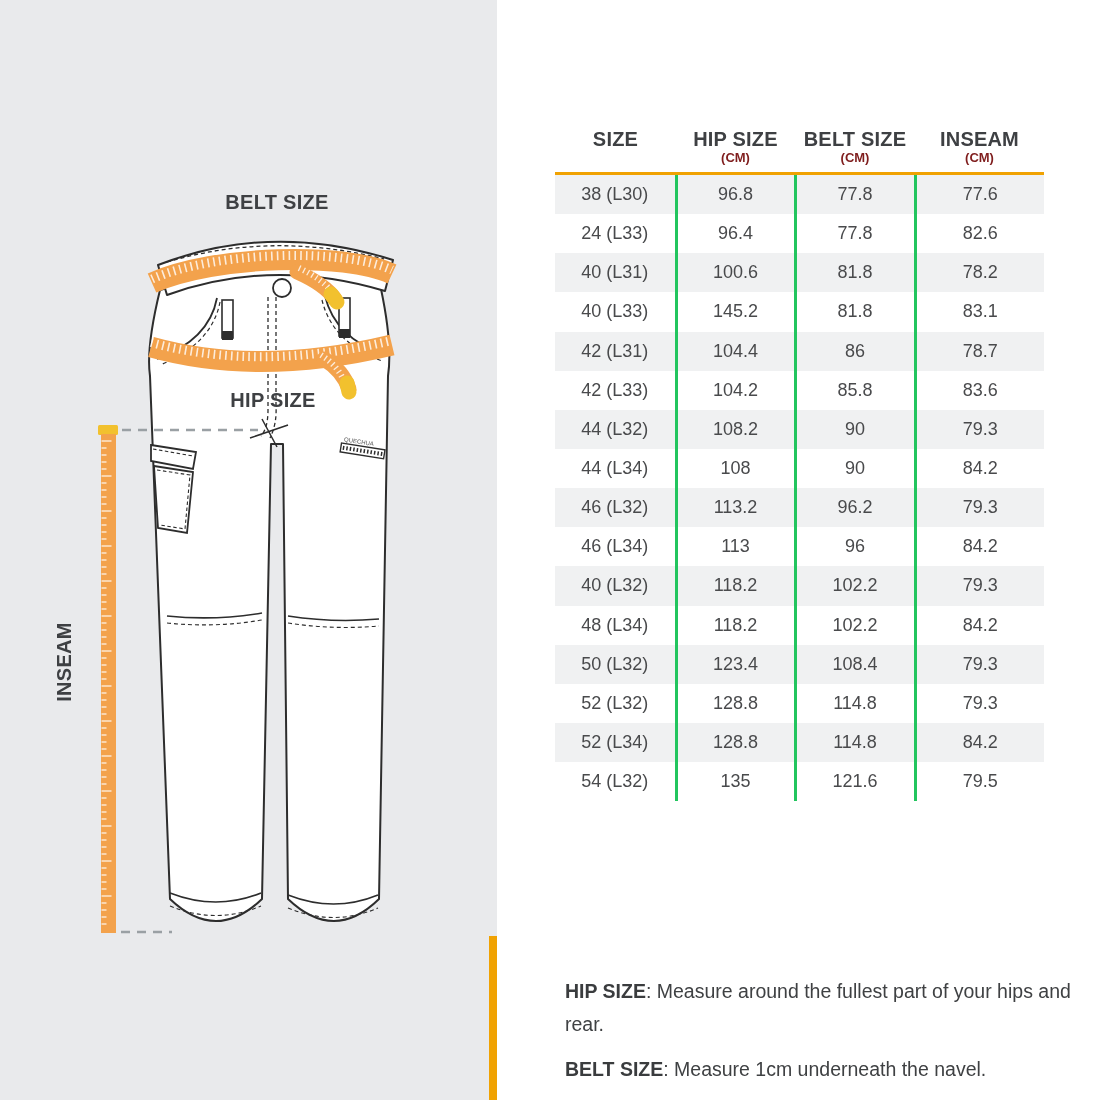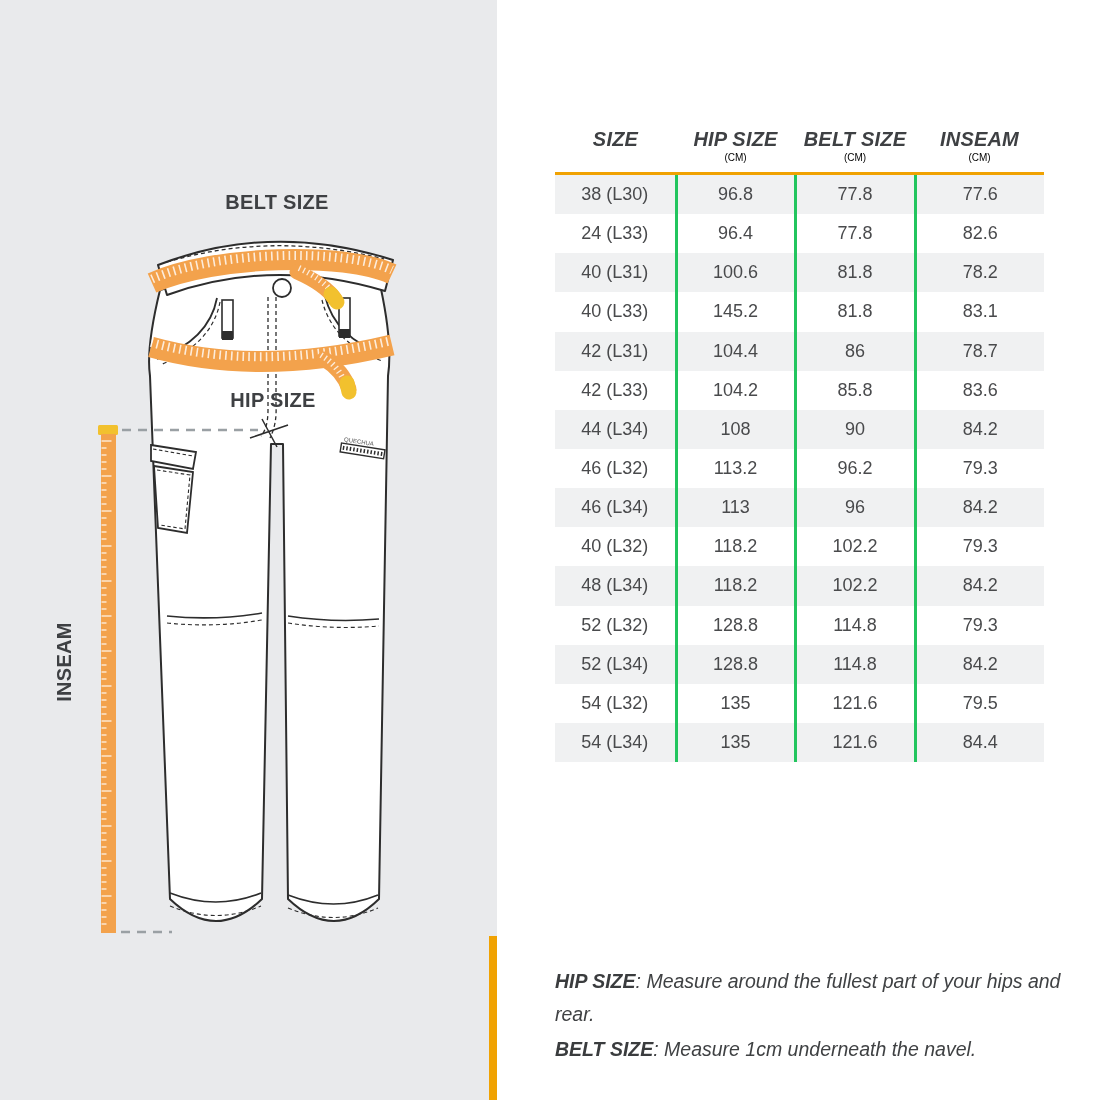--- a/index.html
+++ b/index.html
@@ -27,32 +27,32 @@
   .size-table{
     position:absolute;left:58px;top:128px;width:489px;
     border-collapse:collapse;table-layout:fixed;
   }
   .size-table col.c1{width:121px}.size-table col.c2{width:119px}
   .size-table col.c3{width:120px}.size-table col.c4{width:129px}
   .size-table th{
     vertical-align:bottom;text-align:center;padding:0 0 7px 0;
     border-bottom:3px solid #F0A202;color:#3e4043;
   }
-  .size-table th .h-label{display:block;font-size:20px;font-weight:700;letter-spacing:.2px;line-height:22px;font-style:italic;}
-  .size-table th .h-unit{display:block;font-size:10px;font-weight:400;line-height:15px;min-height:15px;color:#000000;}
+  .size-table th .h-label{display:block;font-size:20px;font-weight:700;letter-spacing:.2px;line-height:22px;}
+  .size-table th .h-unit{display:block;font-size:13px;font-weight:700;line-height:15px;min-height:15px;color:#7f1d1d;}
   .size-table td{
     height:39.15px;padding:0;text-align:center;vertical-align:middle;
     font-size:18px;color:#494a4c;
   }
   .size-table tbody tr:nth-child(odd){background:#f0f1f2;}
   .size-table td + td{border-left:3px solid #22c55e;}
 
   .accent-bar{position:absolute;left:489px;top:936px;width:8px;height:164px;background:#F0A202;}
   .notes{position:absolute;left:56px;top:963px;color:#3f4143;font-size:19.5px;}
-  .notes p{margin:2px;line-height:33px;font-style:italic;}
+  .notes p{margin:12px;line-height:33px;}
   .notes b{font-weight:700;color:#3a3c3e;}
 </style>
 </head>
 <body>
 
 <div class="left-panel" data-name="measurement-diagram-panel">
   <svg data-name="pants-illustration" width="497" height="1100" viewBox="0 0 497 1100">
     <g stroke="#2d2d2d" fill="none">
 
       <path data-name="pants-body" fill="#ffffff" stroke-width="2" stroke-linejoin="round" d="M160,290 C151,327 147,356 150,376 L170,899 Q216,943 262,899 L271,444 L283,444 L288,899 Q334,943 379,899 L388,376 C391,356 389,327 381,289 Q272,256 160,290 Z"></path>
@@ -263,20 +263,26 @@
           <td data-name="measurement-cell">86</td>
           <td data-name="measurement-cell">78.7</td>
         </tr>
         <tr data-name="table-row">
           <td data-name="size-cell">42 (L33)</td>
           <td data-name="measurement-cell">104.2</td>
           <td data-name="measurement-cell">85.8</td>
           <td data-name="measurement-cell">83.6</td>
         </tr>
         <tr data-name="table-row">
+          <td data-name="size-cell">44 (L32)</td>
+          <td data-name="measurement-cell">108.2</td>
+          <td data-name="measurement-cell">90</td>
+          <td data-name="measurement-cell">79.3</td>
+        </tr>
+        <tr data-name="table-row">
           <td data-name="size-cell">44 (L34)</td>
           <td data-name="measurement-cell">108</td>
           <td data-name="measurement-cell">90</td>
           <td data-name="measurement-cell">84.2</td>
         </tr>
         <tr data-name="table-row">
           <td data-name="size-cell">46 (L32)</td>
           <td data-name="measurement-cell">113.2</td>
           <td data-name="measurement-cell">96.2</td>
           <td data-name="measurement-cell">79.3</td>
@@ -293,42 +299,42 @@
           <td data-name="measurement-cell">102.2</td>
           <td data-name="measurement-cell">79.3</td>
         </tr>
         <tr data-name="table-row">
           <td data-name="size-cell">48 (L34)</td>
           <td data-name="measurement-cell">118.2</td>
           <td data-name="measurement-cell">102.2</td>
           <td data-name="measurement-cell">84.2</td>
         </tr>
         <tr data-name="table-row">
+          <td data-name="size-cell">50 (L32)</td>
+          <td data-name="measurement-cell">123.4</td>
+          <td data-name="measurement-cell">108.4</td>
+          <td data-name="measurement-cell">79.3</td>
+        </tr>
+        <tr data-name="table-row">
           <td data-name="size-cell">52 (L32)</td>
           <td data-name="measurement-cell">128.8</td>
           <td data-name="measurement-cell">114.8</td>
           <td data-name="measurement-cell">79.3</td>
         </tr>
         <tr data-name="table-row">
           <td data-name="size-cell">52 (L34)</td>
           <td data-name="measurement-cell">128.8</td>
           <td data-name="measurement-cell">114.8</td>
           <td data-name="measurement-cell">84.2</td>
         </tr>
         <tr data-name="table-row">
           <td data-name="size-cell">54 (L32)</td>
           <td data-name="measurement-cell">135</td>
           <td data-name="measurement-cell">121.6</td>
           <td data-name="measurement-cell">79.5</td>
-        </tr>
-        <tr data-name="table-row">
-          <td data-name="size-cell">54 (L34)</td>
-          <td data-name="measurement-cell">135</td>
-          <td data-name="measurement-cell">121.6</td>
-          <td data-name="measurement-cell">84.4</td>
         </tr>
       </tbody>
   </table>
   <div class="notes" data-name="measure-notes">
     <p class="note" data-name="note-hip-size"><b data-name="note-hip-size-label">HIP SIZE</b><span data-name="note-hip-size-text">: Measure around the fullest part of your hips and rear.</span></p>
     <p class="note" data-name="note-belt-size"><b data-name="note-belt-size-label">BELT SIZE</b><span data-name="note-belt-size-text">: Measure 1cm underneath the navel.</span></p>
   </div>
 </div>
 
 <div class="accent-bar" data-name="accent-bar"></div>

